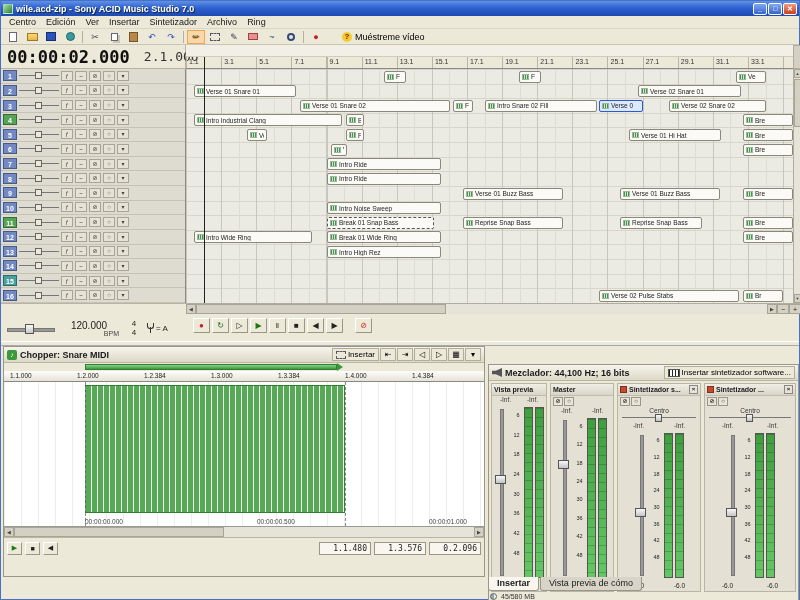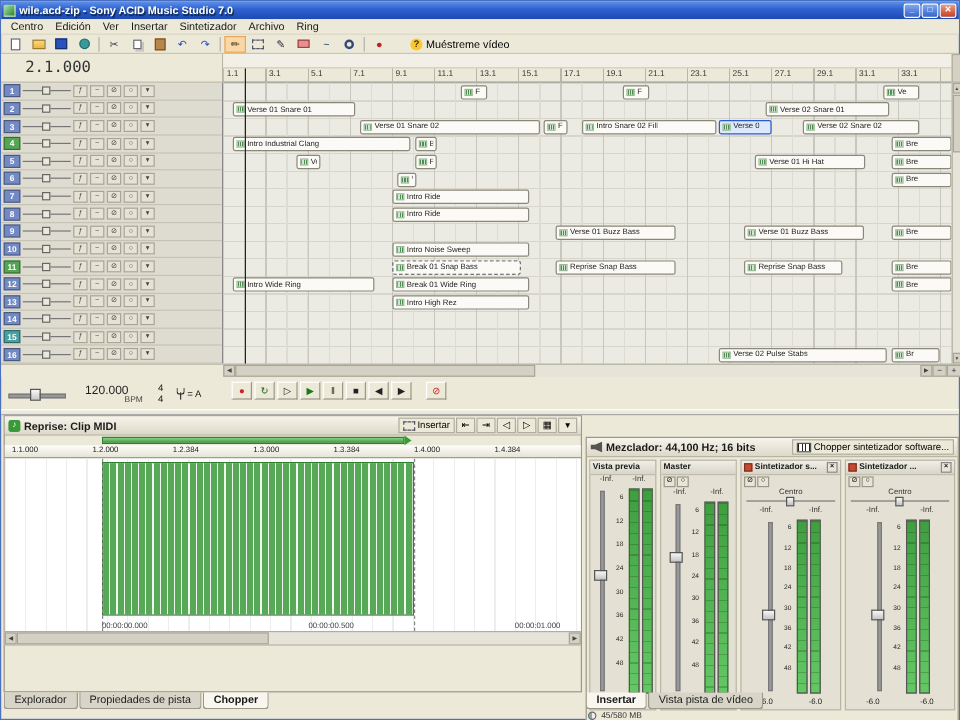--- a/index.html
+++ b/index.html
@@ -232,20 +232,21 @@
       <button class="tbtn">
         <span style="color: rgb(194, 34, 34);">●</span>
       </button>
       <button class="help-btn">
         <span class="help-ico">?</span>
         <span>Muéstreme vídeo</span>
       </button>
     </div>
 
   <div class="bigtime">
+    <span class="bt-time">00:00:02.000</span>
     <span class="bt-beats">2.1.000</span>
   </div>
   <div class="markerbar"></div>
   <div class="ruler" id="ruler">
       <span class="rlabel" style="left: 3px;">1.1</span>
       <span class="rlabel" style="left: 38.125px;">3.1</span>
       <span class="rlabel" style="left: 73.25px;">5.1</span>
       <span class="rlabel" style="left: 108.375px;">7.1</span>
       <span class="rlabel" style="left: 143.5px;">9.1</span>
       <span class="rlabel" style="left: 178.625px;">11.1</span>
@@ -643,21 +644,21 @@
           <span style="color: rgb(204, 34, 34);">⊘</span>
         </button>
       </div>
   </div>
 
   <div class="splitter"></div>
 
   <div class="panel chopper">
     <div class="phead">
       <span class="note-ico">♪</span>
-      <span class="ptitle">Reprise: Clip MIDI</span>
+      <span class="ptitle">Chopper: Snare MIDI</span>
       <span class="phead-tools" id="choppertools">
         <button class="ptbtn">
           <span class="ic i-sel"></span>
           <span>Insertar</span>
         </button>
       <button class="ptbtn">
             <span>⇤</span>
           </button>
           <button class="ptbtn">
             <span>⇥</span>
@@ -696,30 +697,45 @@
     <span class="ch-timelabel" style="left: 81px;">00:00:00.000</span>
         <span class="ch-timelabel" style="left: 253px;">00:00:00.500</span>
         <span class="ch-timelabel" style="left: 425px;">00:00:01.000</span>
       </div>
     <div class="ch-hscroll">
       <span class="harrow">◀</span>
       <span class="hthumb" style="width:210px"></span>
       <span class="hsp"></span>
       <span class="harrow">▶</span>
     </div>
+    <div class="ch-bottom" id="chbottom">
+        <button class="minibtn">
+          <span style="color: rgb(26, 122, 26);">▶</span>
+        </button>
+        <button class="minibtn">
+          <span style="color: rgb(34, 34, 34);">■</span>
+        </button>
+        <button class="minibtn">
+          <span style="color: rgb(34, 34, 34);">◀</span>
+        </button>
+        <span class="hsp"></span>
+        <span class="vbox">1.1.480</span>
+        <span class="vbox">1.3.576</span>
+        <span class="vbox">0.2.096</span>
+      </div>
   </div>
 
   <div class="panel mixer">
     <div class="phead">
       <span class="spk-ico"></span>
       <span class="ptitle">Mezclador: 44,100 Hz; 16 bits</span>
       <span class="phead-tools">
         <button class="ptbtn" style="max-width:150px;overflow:hidden">
           <span class="kbd-ico"></span>
-          <span>Chopper sintetizador software...</span>
+          <span>Insertar sintetizador software...</span>
         </button>
       </span>
     </div>
     <div class="strips" id="strips">
         <div class="strip" style="width: 56px;">
           <div class="strip-head">
             <span>Vista previa</span>
           </div>
           <div class="tops">
             <span>-Inf.</span>
@@ -869,28 +885,23 @@
             </div>
           </div>
           <div class="bottoms">
             <span>-6.0</span>
             <span>-6.0</span>
           </div>
         </div>
       </div>
   </div>
 
-  <div class="tabs tabs-left" id="tabsleft">
-      <span class="tab">Explorador</span>
-      <span class="tab">Propiedades de pista</span>
-      <span class="tab active">Chopper</span>
-    </div>
   <div class="tabs tabs-right" id="tabsright">
       <span class="tab active">Insertar</span>
-      <span class="tab">Vista pista de vídeo</span>
+      <span class="tab">Vista previa de cómo</span>
     </div>
 
   <div class="statusright">
     <span class="mem-ico"></span>
     <span>45/580 MB</span>
   </div>
 
 </div>
 
 </body></html>

